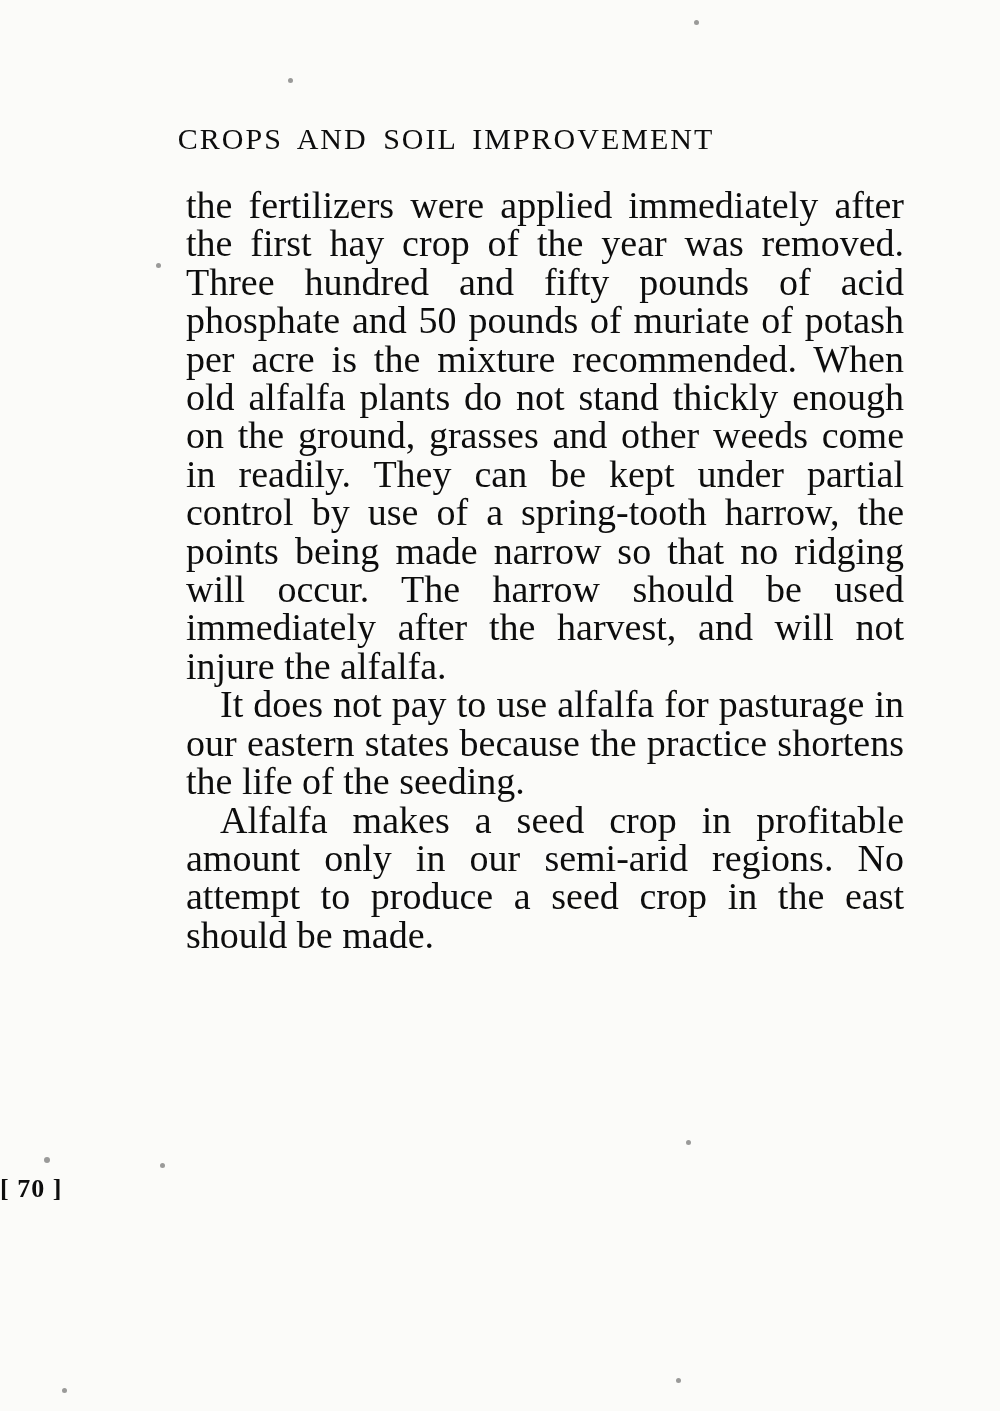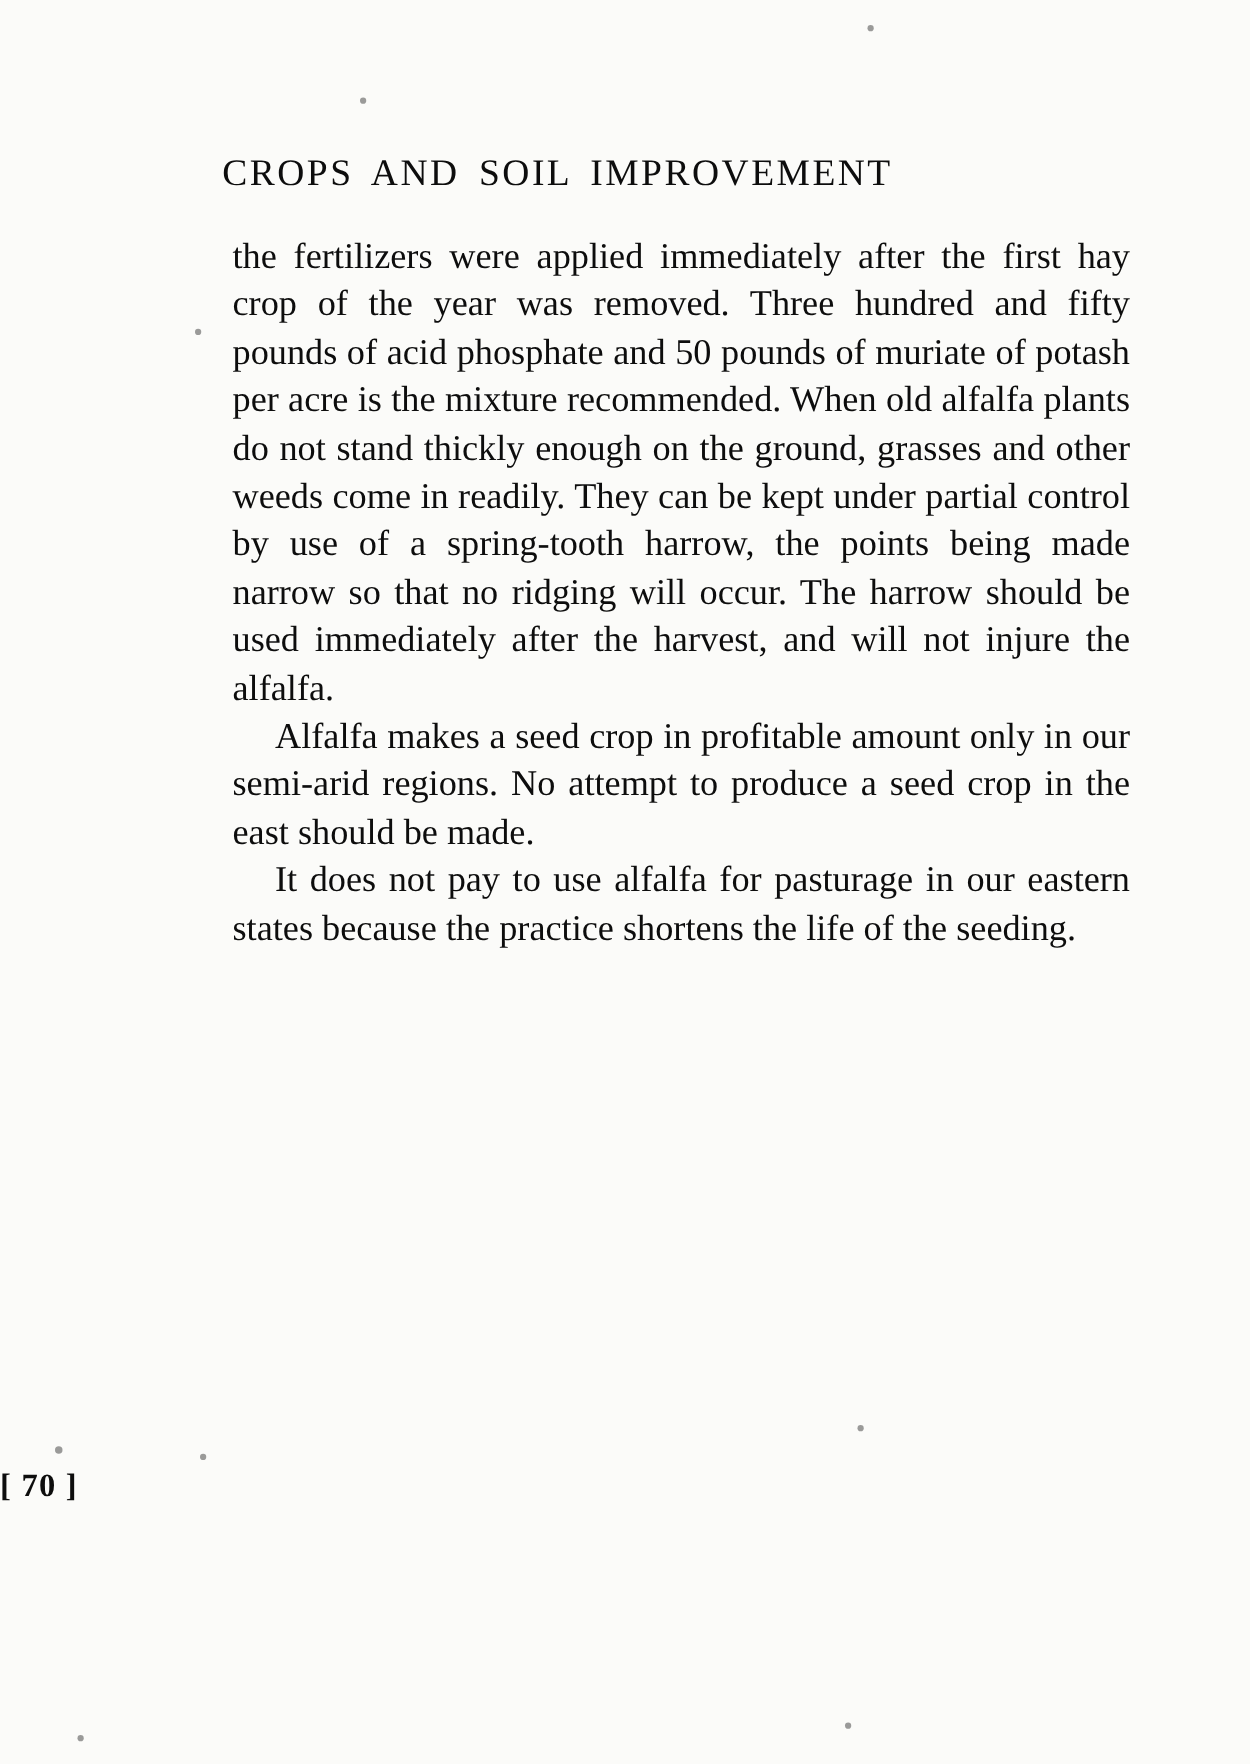--- a/index.html
+++ b/index.html
@@ -46,21 +46,21 @@
 
   .textblock {
     position: absolute;
     left: 186px;
     top: 186px;
     width: 718px;
   }
 
   .para {
     margin: 0;
-    font-size: 29px;
+    font-size: 38px;
     line-height: 38.4px;
     text-align: justify;
     text-justify: inter-word;
     hyphens: none;
   }
   .para + .para {
     margin-top: 0px;
   }
   .indent {
     text-indent: 34px;
@@ -87,18 +87,18 @@
   <div class="speck" style="left:44px; top:1157px; width:6px; height:6px;"></div>
   <div class="speck" style="left:160px; top:1163px; width:5px; height:5px;"></div>
   <div class="speck" style="left:686px; top:1140px; width:5px; height:5px;"></div>
   <div class="speck" style="left:676px; top:1378px; width:5px; height:5px;"></div>
   <div class="speck" style="left:62px; top:1388px; width:5px; height:5px;"></div>
 
   <div class="running-head">CROPS AND SOIL IMPROVEMENT</div>
 
   <div class="textblock">
     <p class="para">the fertilizers were applied immediately after the first hay crop of the year was removed.  Three hundred and fifty pounds of acid phosphate and 50 pounds of muriate of potash per acre is the mixture recommended.  When old alfalfa plants do not stand thickly enough on the ground, grasses and other weeds come in readily.  They can be kept under partial control by use of a spring-tooth harrow, the points being made narrow so that no ridging will occur.  The harrow should be used immediately after the harvest, and will not injure the alfalfa.</p>
+    <p class="para indent">It does not pay to use alfalfa for pasturage in our eastern states because the practice shortens the life of the seeding.</p>
     <p class="para indent">Alfalfa makes a seed crop in profitable amount only in our semi-arid regions.  No attempt to produce a seed crop in the east should be made.</p>
-    <p class="para indent">It does not pay to use alfalfa for pasturage in our eastern states because the practice shortens the life of the seeding.</p>
   </div>
 
   <div class="folio">[ 70 ]</div>
 </div>
 
 </body></html>

